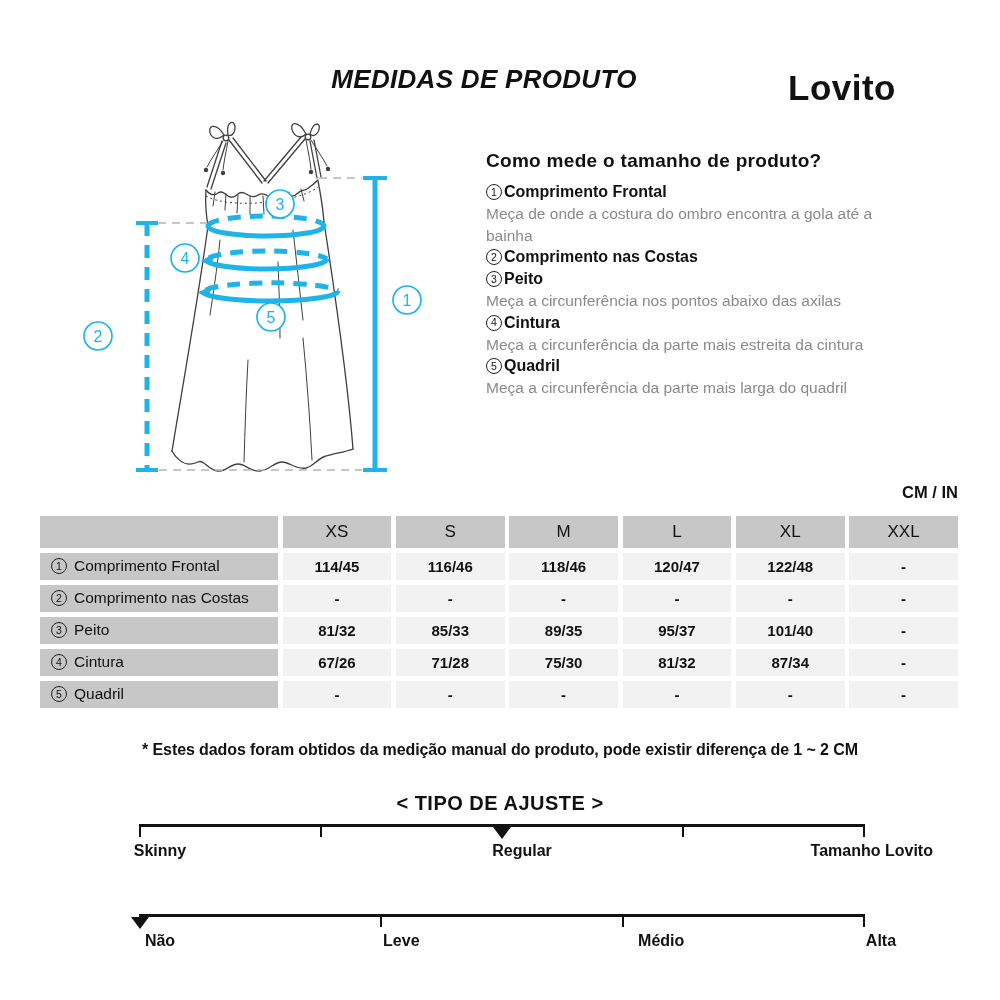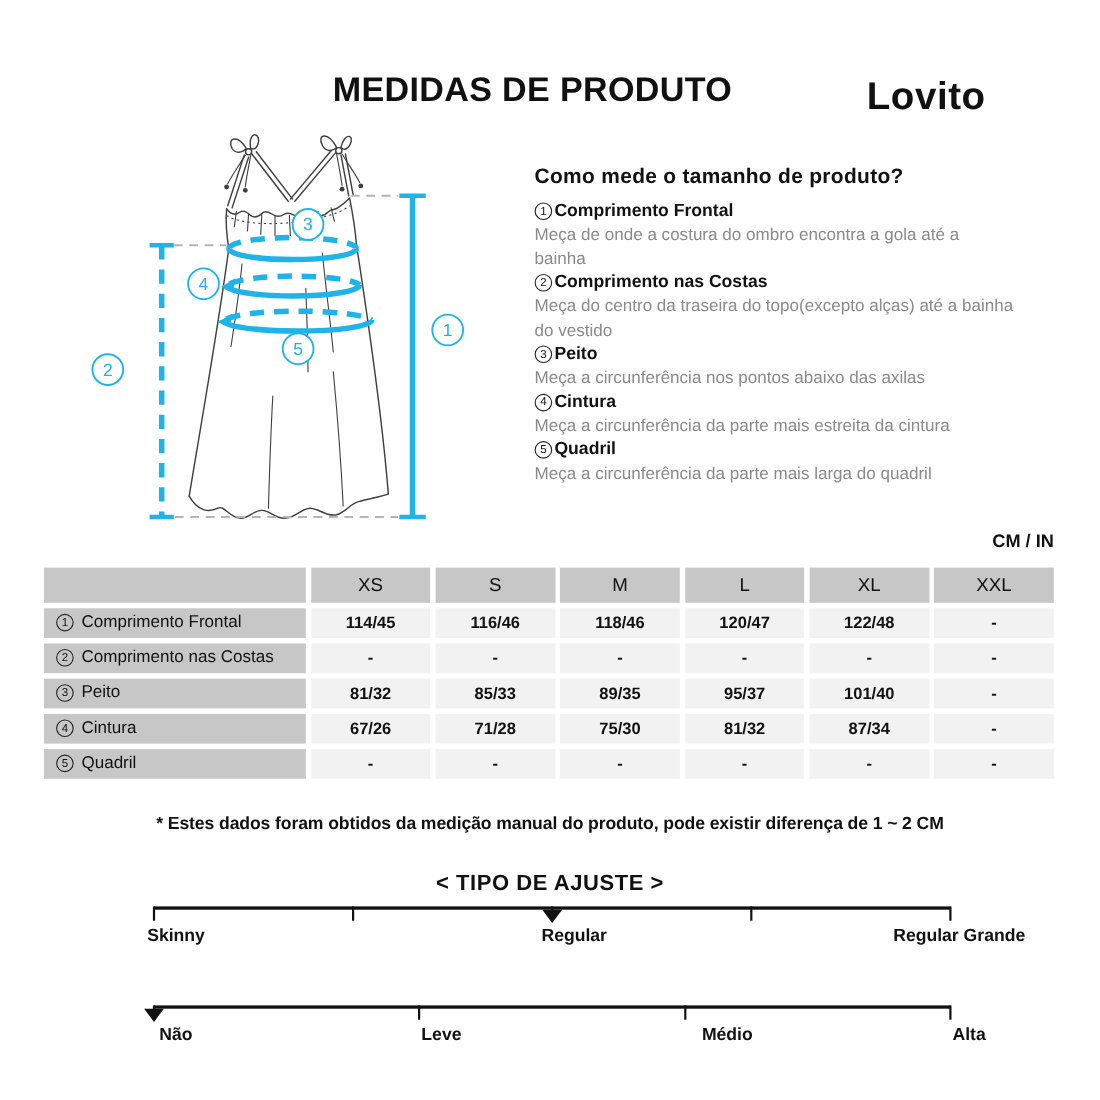--- a/index.html
+++ b/index.html
@@ -5,21 +5,21 @@
   :root{
     --accent:#1fb4e9; --guide-text:#8a8a8a; --table-header-bg:#c7c7c7;
     --table-cell-bg:#f2f2f2; --line-black:#111111; --sketch:#3f3f3f; --guide-dash:#b5b5b5;
   }
   *{margin:0;padding:0;box-sizing:border-box;}
   html,body{background:#fff;}
   body{font-family:"Liberation Sans",sans-serif;color:#111;}
   .page{position:relative;width:1000px;height:1000px;background:#fff;overflow:hidden;}
 
   .title{position:absolute;top:64px;left:0;width:968px;text-align:center;
-         font-size:31px;font-weight:800;letter-spacing:.3px;}
+         font-size:26px;font-weight:800;letter-spacing:.3px;font-style:italic;}
   .brand{position:absolute;top:55px;left:788px;font-size:35px;font-weight:800;letter-spacing:.5px;margin-top:13px;}
 
   .diagram{position:absolute;left:60px;top:110px;}
 
   
   .sk{stroke:var(--sketch,#3f3f3f);stroke-width:1.3;fill:none;stroke-linecap:round;stroke-linejoin:round;}
   .sk-thin{stroke:var(--sketch,#3f3f3f);stroke-width:1;fill:none;stroke-linecap:round;}
   .sk-dot{stroke:var(--sketch,#3f3f3f);stroke-width:1;fill:none;stroke-dasharray:2 3;}
   .sk-fill{fill:var(--sketch,#3f3f3f);stroke:none;}
   .gd{stroke:var(--guide-dash,#b5b5b5);stroke-width:1.7;stroke-dasharray:8 6;fill:none;}
@@ -178,22 +178,20 @@
             <span>Comprimento Frontal</span>
           </div>
           <div class="g-desc">Meça de onde a costura do ombro encontra a gola até a
 bainha</div>
         </div>
         <div class="g-item">
           <div class="g-name">
             <span class="cnum">2</span>
             <span>Comprimento nas Costas</span>
           </div>
-          <div class="g-desc">Meça do centro da traseira do topo(excepto alças) até a bainha
-do vestido</div>
         </div>
         <div class="g-item">
           <div class="g-name">
             <span class="cnum">3</span>
             <span>Peito</span>
           </div>
           <div class="g-desc">Meça a circunferência nos pontos abaixo das axilas</div>
         </div>
         <div class="g-item">
           <div class="g-name">
@@ -281,21 +279,21 @@
       <div class="tick" style="left: 0%;"></div>
       <div class="tick" style="left: 25%;"></div>
       <div class="tick" style="left: 50%;"></div>
       <div class="tick" style="left: 75%;"></div>
       <div class="tick" style="left: 100%;"></div>
       <div class="pointer" style="left: 50%;"></div>
     </div>
   <div class="slabels" style="top:842px">
       <span style="left: 0%;">Skinny</span>
       <span style="left: 50%;">Regular</span>
-      <span style="left: 100%; transform: translateX(-60%);">Regular Grande</span>
+      <span style="left: 100%; transform: translateX(-60%);">Tamanho Lovito</span>
     </div>
 
   <div class="track" style="top:914px">
       <div class="tick" style="left: 0%;"></div>
       <div class="tick" style="left: 33.33%;"></div>
       <div class="tick" style="left: 66.67%;"></div>
       <div class="tick" style="left: 100%;"></div>
       <div class="pointer" style="left: 0%;"></div>
     </div>
   <div class="slabels" style="top:932px">

